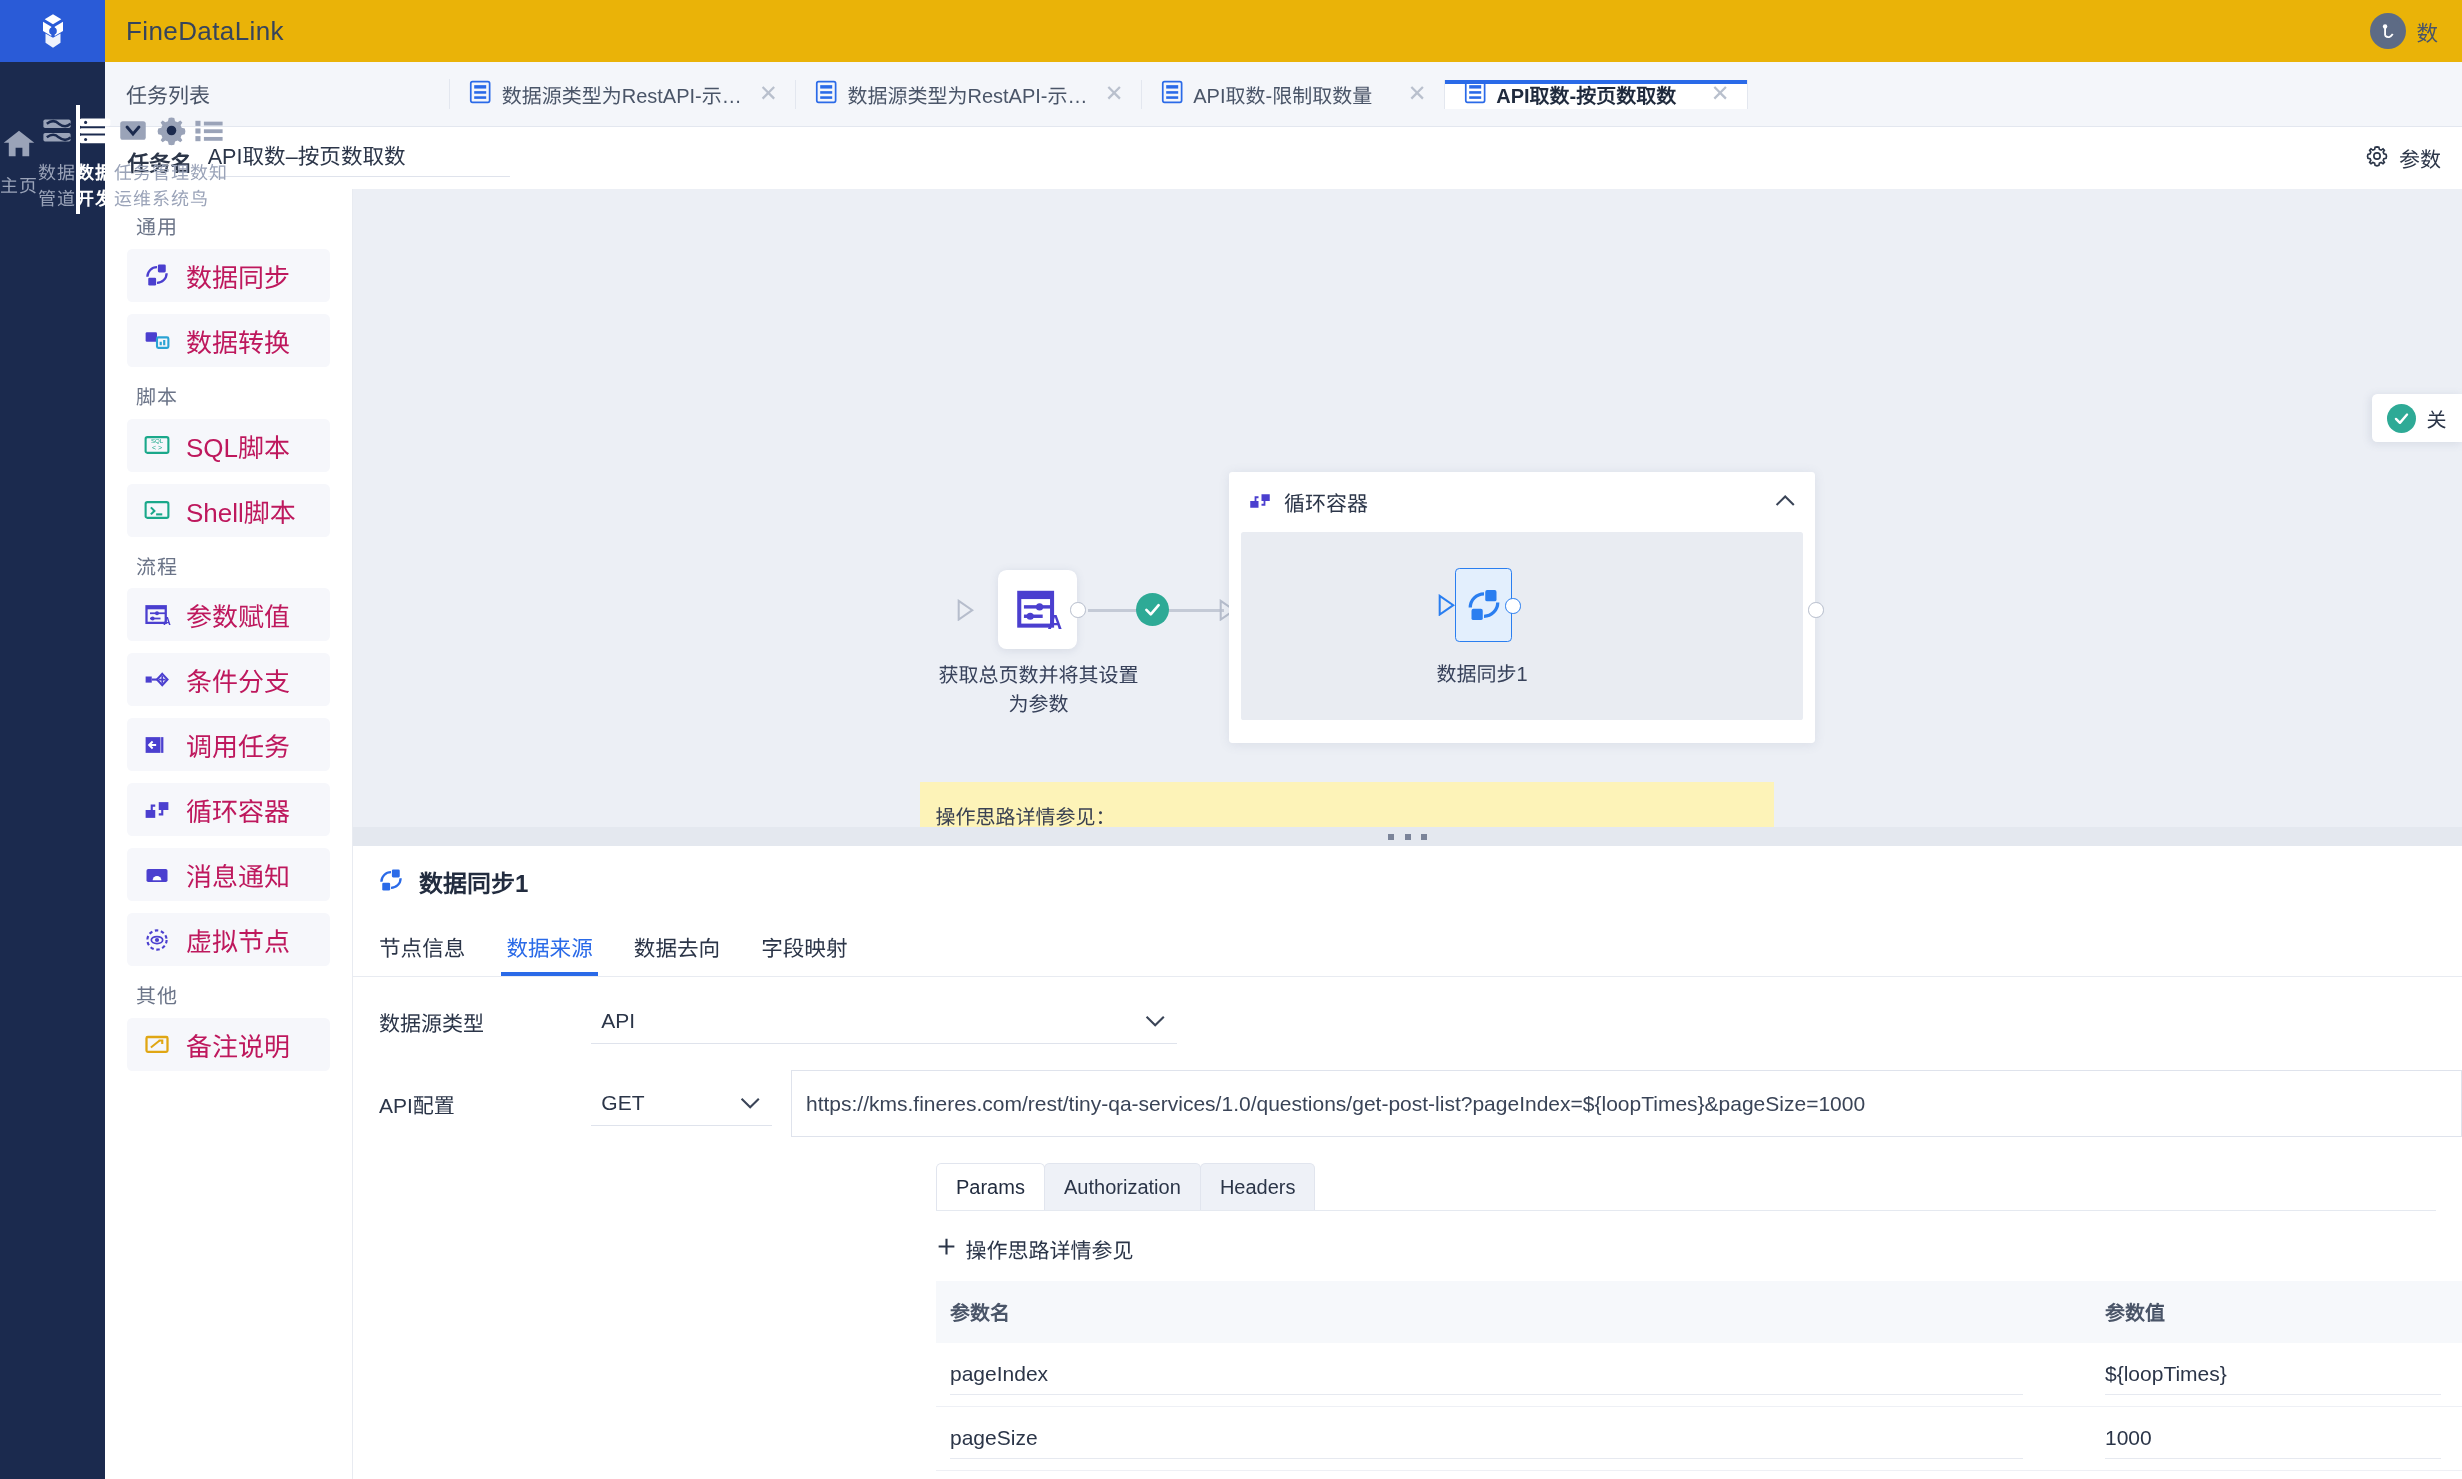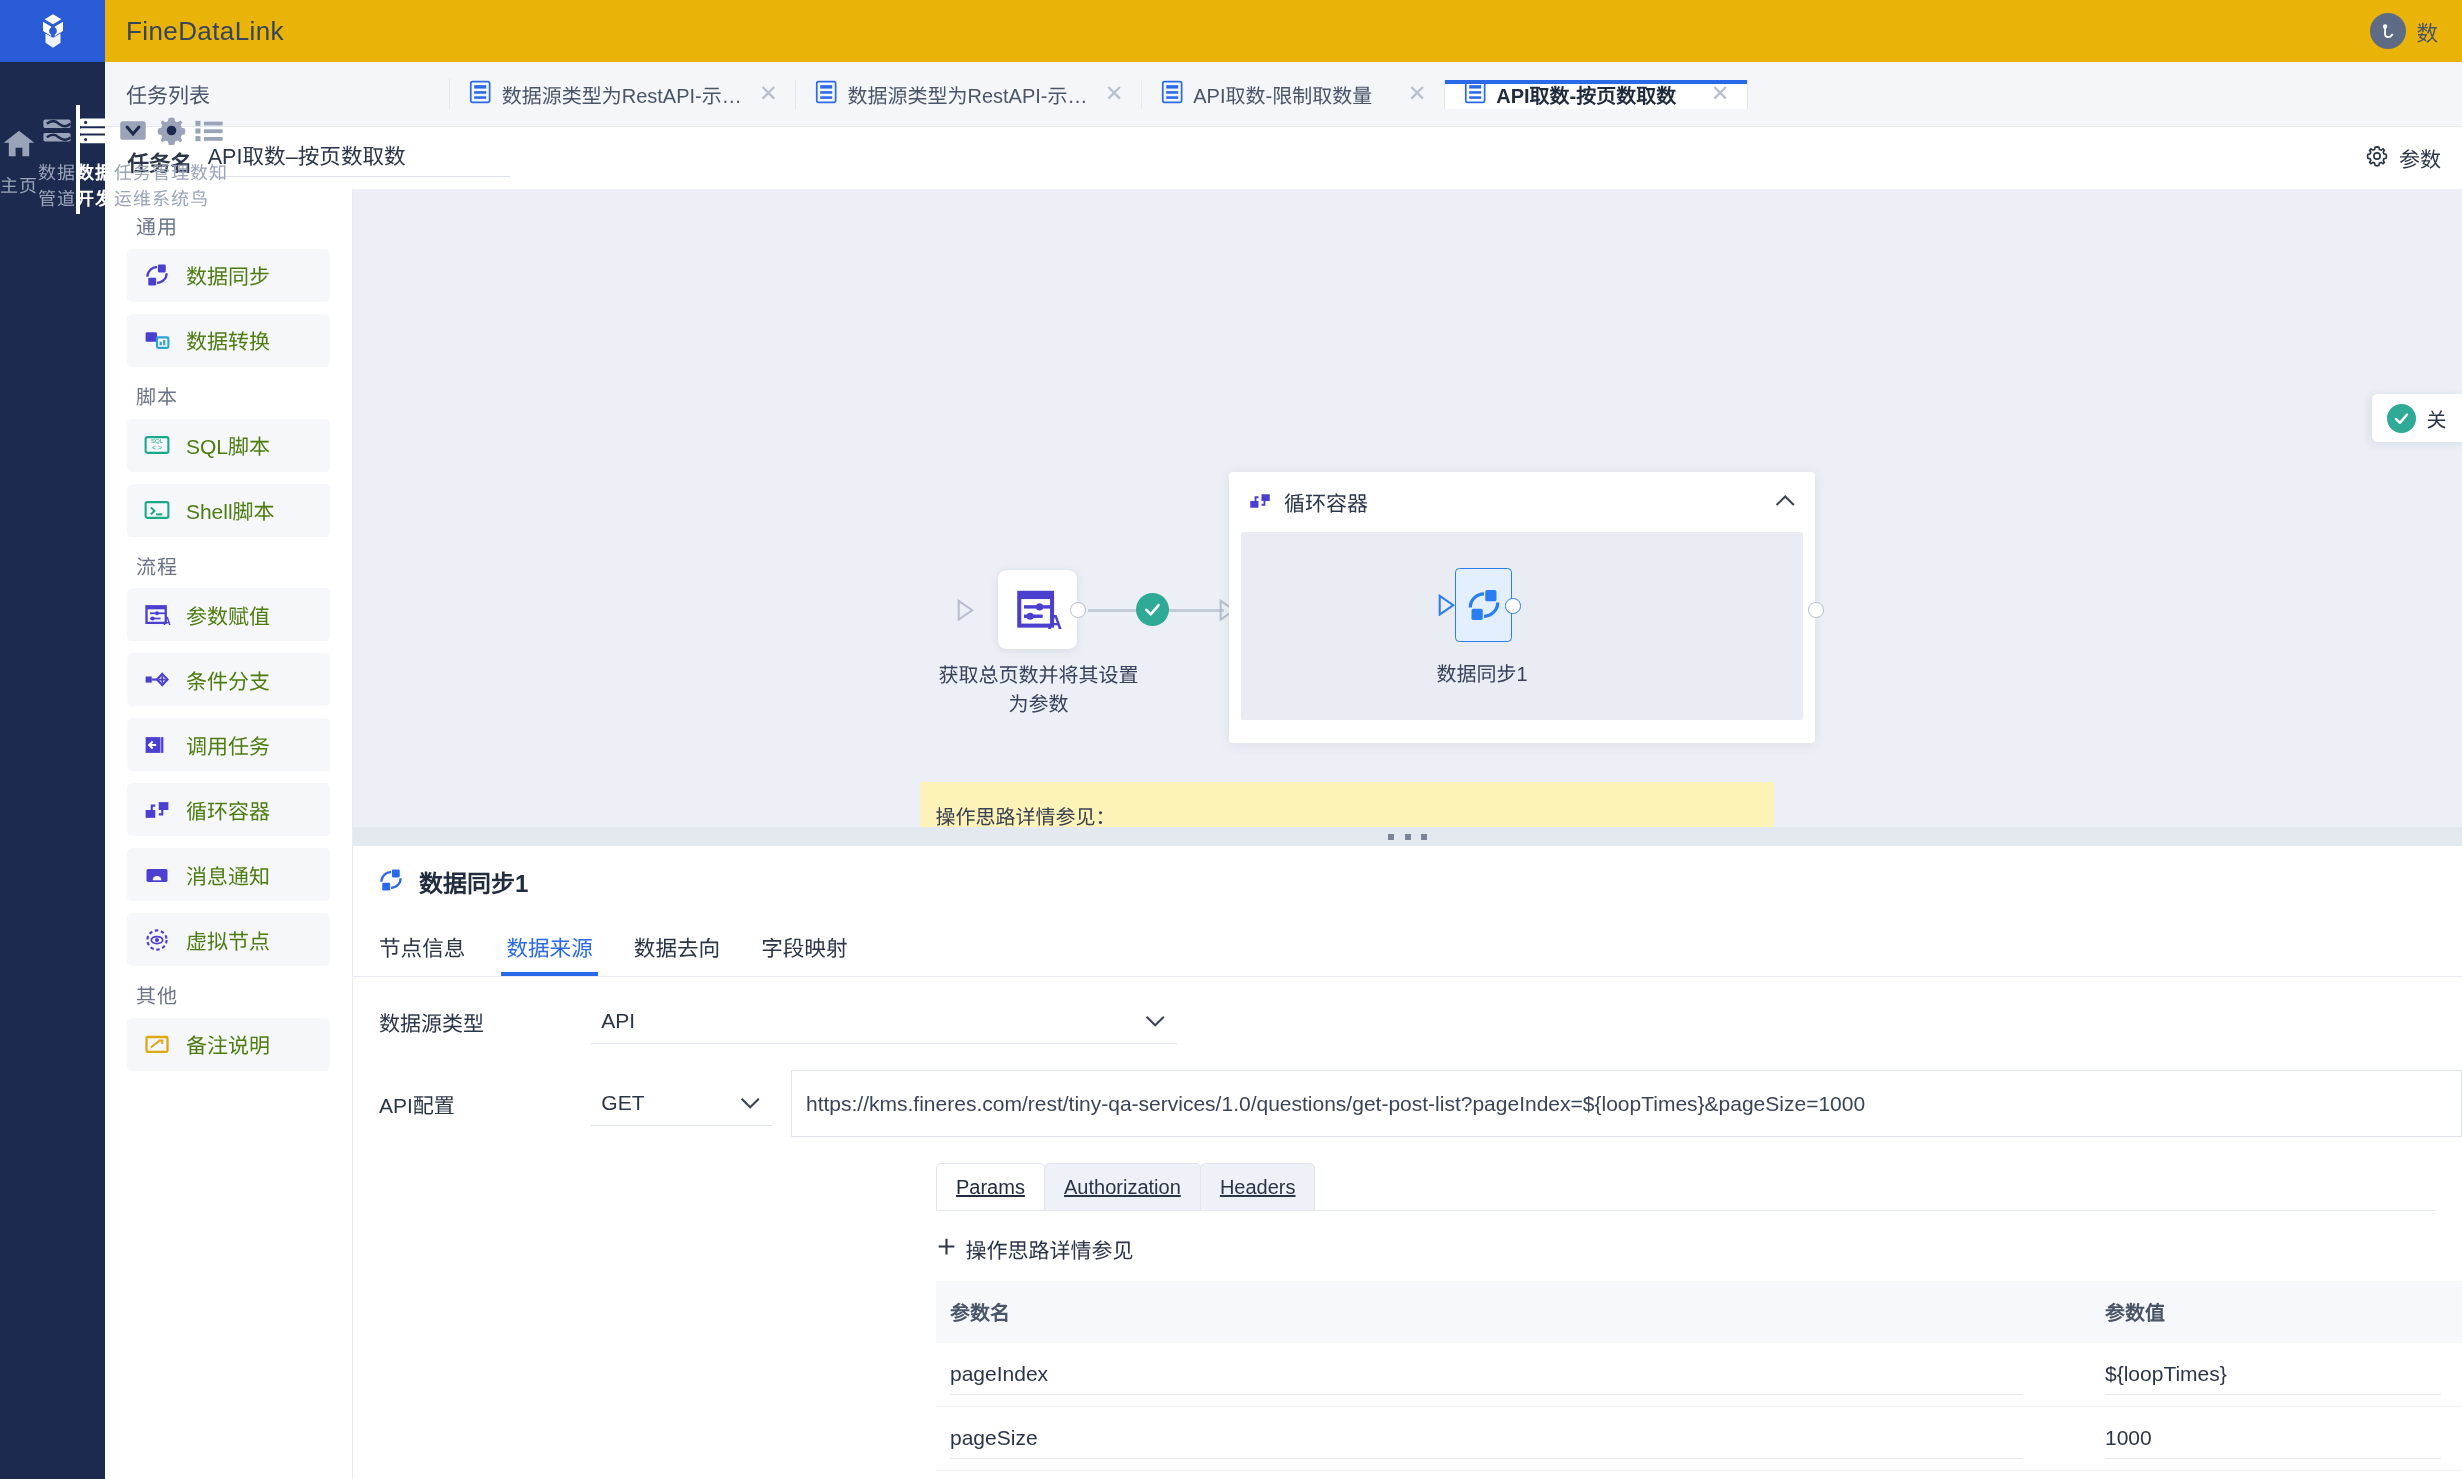--- a/index.html
+++ b/index.html
@@ -79,21 +79,21 @@
     width: 248px; flex: 0 0 248px; background: #ffffff; border-right: 0.9px solid #e8ebf1;
     padding: 19px 22.4px 0 22.4px; overflow: hidden;
   }
   .pal-group { font-size: 20px; color: #6b7488; margin: 14px 0 8.6px 8.6px; letter-spacing: 0.9px; }
   .pal-group:first-child { margin-top: 3.4px; }
   .pal-item {
     display: flex; align-items: center; gap: 14px; height: 53px; background: #f6f7fb;
     border-radius: 5.2px; padding: 0 15.5px; margin-bottom: 12px; cursor: pointer;
   }
   .pal-item .pi-icon { width: 29px; height: 29px; flex: 0 0 29px; display:flex; align-items:center; justify-content:center;}
-  .pal-item .pi-label { font-size: 21px; color: #4d7c0f; }
+  .pal-item .pi-label { font-size: 26px; color: #be185d; }
 
   
   .workarea { flex: 1; display: flex; flex-direction: column; min-width: 0; }
   .canvas {
     position: relative; height: 638px; flex: 0 0 638px;
     background: #eceff5; overflow: hidden;
   }
   .node-param {
     position: absolute; left: 645px; top: 381px; width: 79px; height: 79px;
     background: #ffffff; border-radius: 8.6px; box-shadow: 0 1.7px 8.6px rgba(80,95,130,.13);
@@ -176,21 +176,21 @@
   .chev { color: #4a5568; font-size: 19px; line-height: 1; }
   .url-input {
     flex: 1; height: 67px; border: 0.9px solid #dfe3ec; background: #ffffff;
     display: flex; align-items: center; padding: 0 14px; margin-left: 19px; margin-right: 0px;
     font-size: 21px; color: #3a4457; overflow: hidden; white-space: nowrap;
   }
   .sub-tabs { display: flex; align-items: flex-end; padding-left: 583px; }
   .sub-tab {
     height: 47px; min-width: 95px; padding: 12px 19px; display:flex; align-items:center; justify-content:flex-end;
     background: #eef1f7; border: 0.9px solid #e1e5ee; border-bottom: none; border-radius: 5.2px 5.2px 0 0;
-    font-size: 20px; color: #2b3548; cursor: pointer; margin-right: -0.9px; text-decoration: underline;
+    font-size: 20px; color: #2b3548; cursor: pointer; margin-right: -0.9px;
   }
   .sub-tab.active { background: #ffffff; color: #222c3f; }
   .subtab-rule { height: 0.9px; background: #e5e9f0; margin: 0 26px 0 583px; }
   .add-link { display:flex; align-items:center; gap: 8.6px; font-size: 21px; color: #2b3548; padding: 22.4px 0 17px 583px; cursor:pointer;}
   .ptable { margin-left: 583px; margin-right: 0; }
   .pt-head { display: flex; background: #f6f8fb; height: 62px; align-items: center; }
   .pt-head div { font-size: 20px; font-weight: bold; color: #4a5568; }
   .pt-row { display: flex; height: 64px; align-items: center; border-bottom: 0.9px solid #eef0f5; }
   .pt-row div { font-size: 21px; color: #2b3548; }
   .pt-c1 { width: 1155px; flex: 0 0 1155px; padding-left: 14px; }

